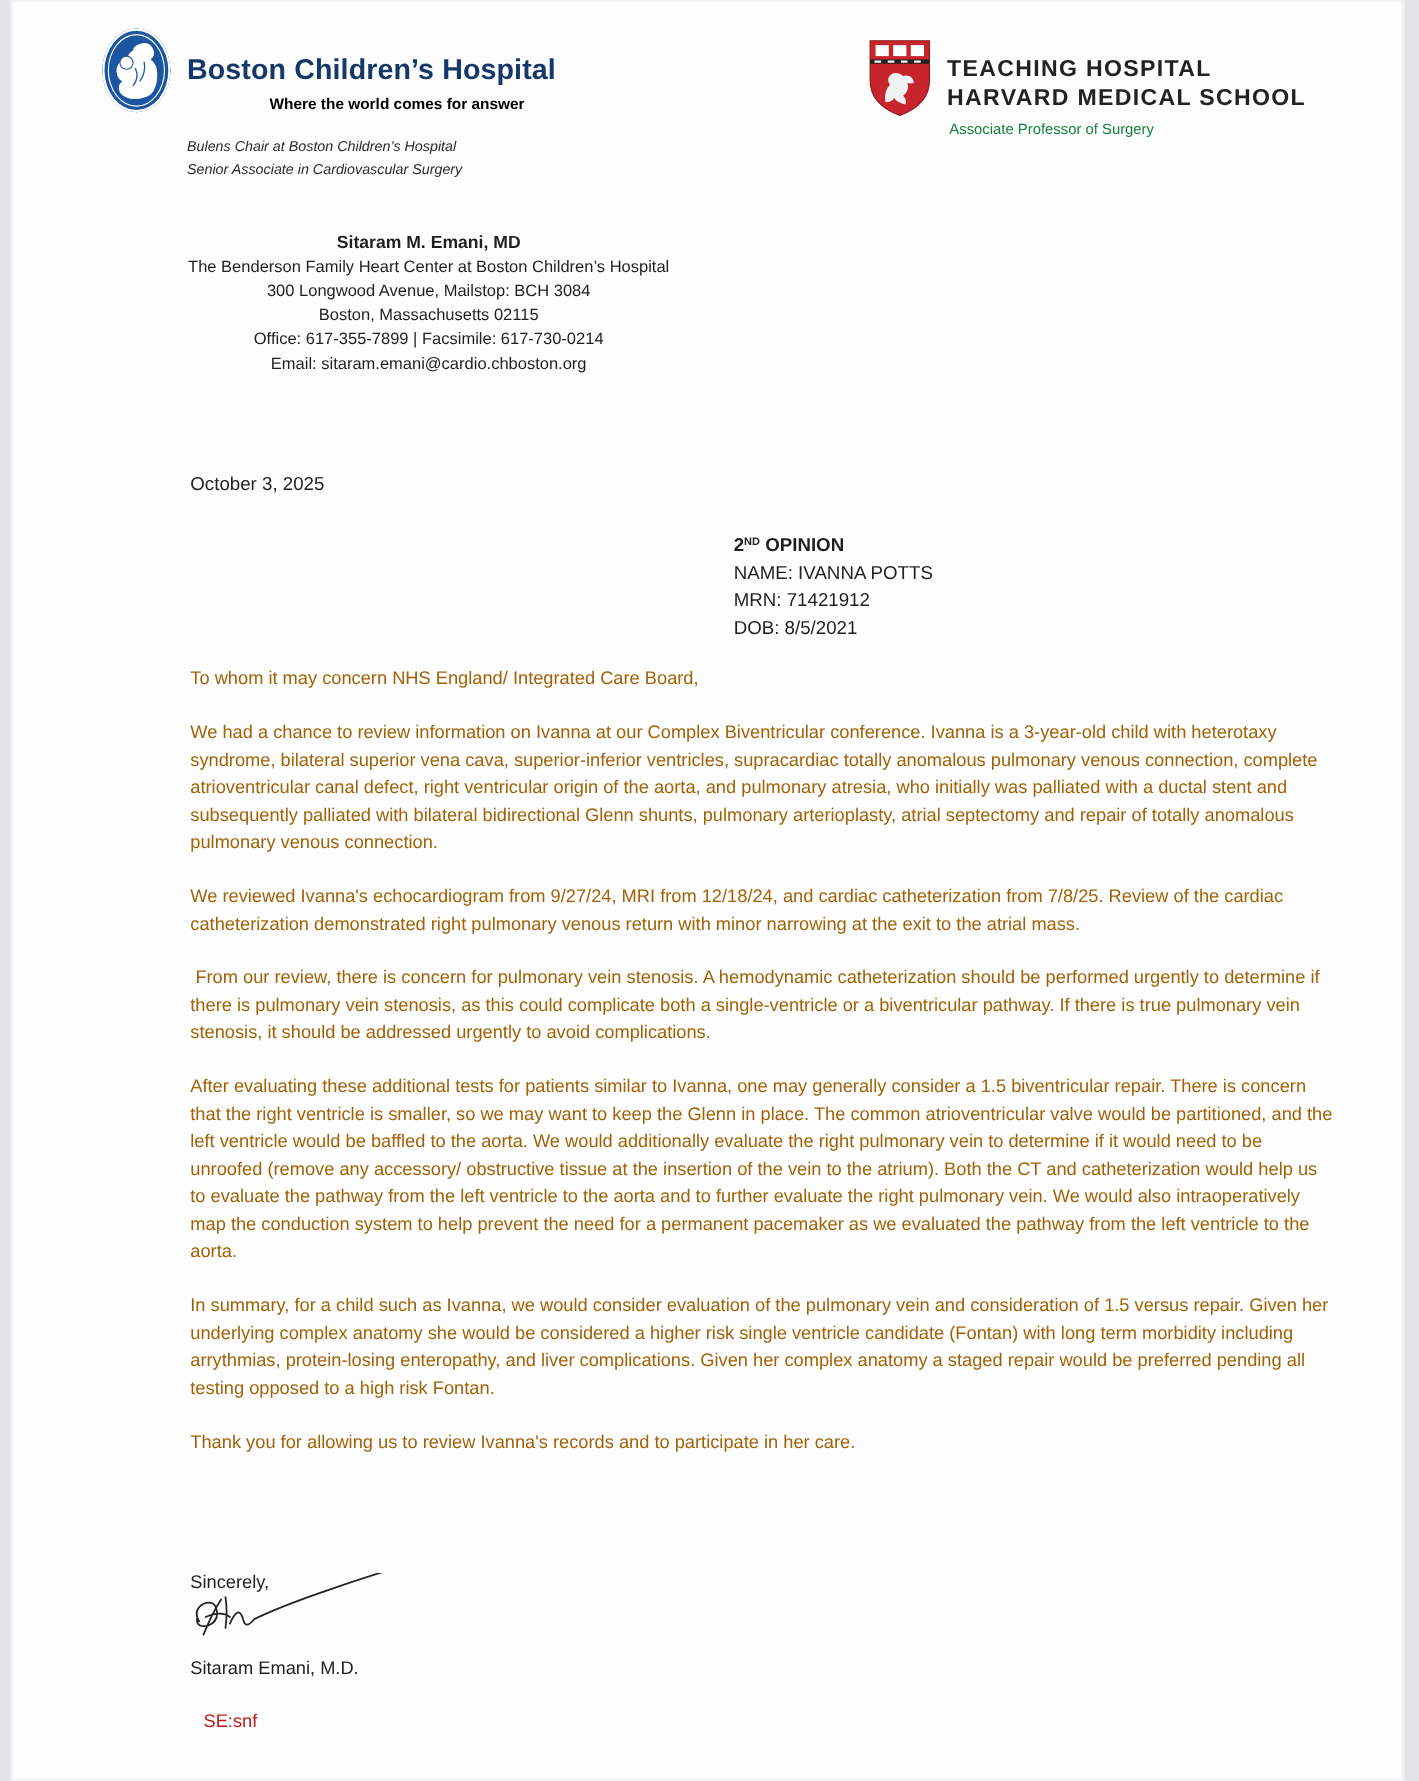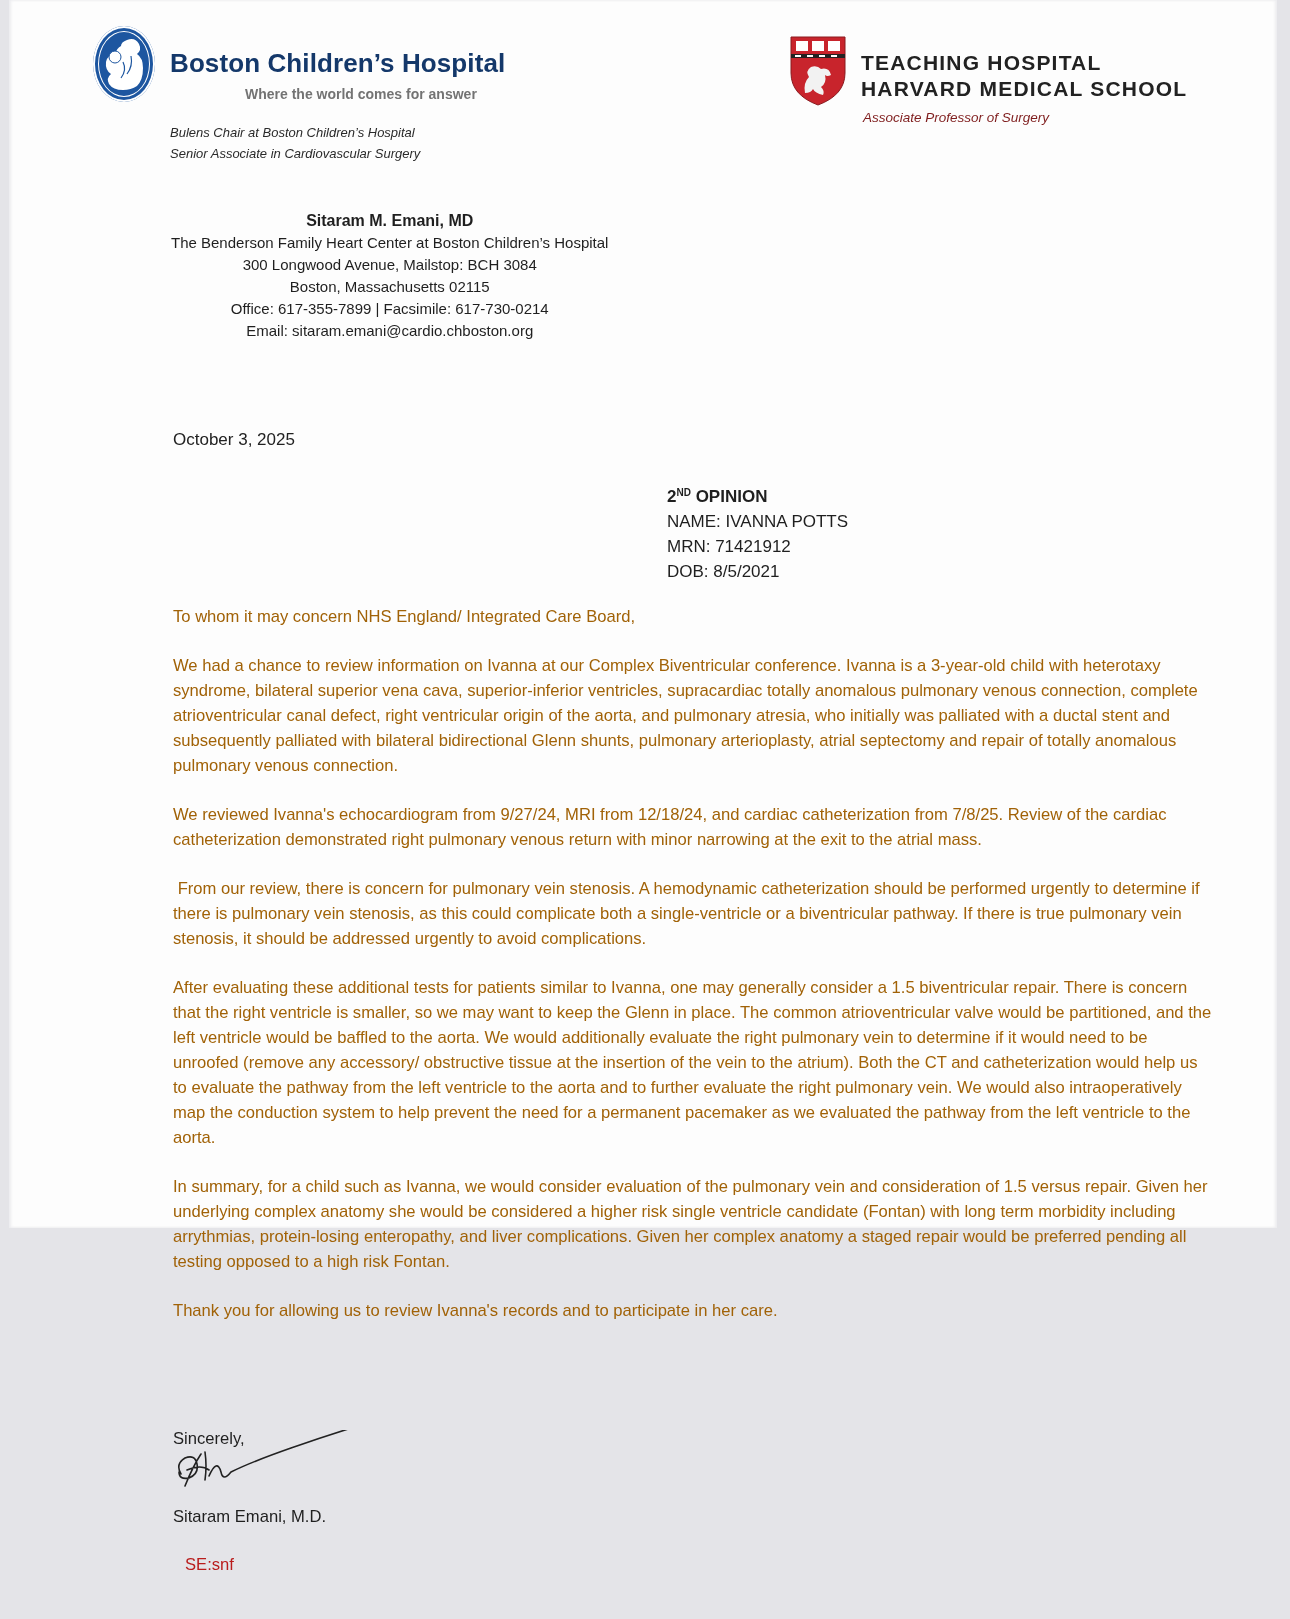--- a/index.html
+++ b/index.html
@@ -2,42 +2,42 @@
 <html><head>
 <meta charset="utf-8">
 <style>
   html, body { margin:0; padding:0; }
   body {
     width:1290px; height:1619px; overflow:hidden;
     background:#e4e4e8; position:relative;
     font-family:"Liberation Sans", sans-serif; color:#1d1d1f;
   }
   .page {
-    position:absolute; left:9px; top:0; width:1268px; height:1228px;
+    position:absolute; left:9px; top:0; width:1268px; height:1619px;
     background:#fdfdfd;
     box-shadow: inset 2px 0 3px #ececef, inset -2px 0 3px #ececef;
   }
   .abs { position:absolute; }
   
   .bch-seal {
     left:84px; top:26px; width:62px; height:76px;
     border-radius:50%; background:#1d56a0;
     box-shadow: 0 0 0 2px #ffffff inset;
   }
   .bch-seal .inner {
     position:absolute; left:5px; top:5px; right:5px; bottom:5px;
     border-radius:50%; border:1.5px solid #ffffff;
   }
   .bch-name { left:161px; top:48px; font-size:26px; font-weight:bold; color:#14386a; letter-spacing:0.1px; }
-  .bch-tag { left:236px; top:86px; font-size:14px; font-weight:bold; color:#737373; }
+  .bch-tag { left:236px; top:86px; font-size:14px; font-weight:bold; color:#000000; }
   .bch-role { left:161px; font-size:13px; font-style:italic; color:#2a2a2a; }
   
   .hms-shield { left:780px; top:35px; width:58px; height:72px; }
   .hms-name { left:852px; top:50px; font-size:21px; font-weight:bold; color:#222; letter-spacing:1.2px; line-height:26px; }
-  .hms-role { left:854px; top:110px; font-size:13.5px; font-style:italic; color:#7f1d1d; }
+  .hms-role { left:854px; top:110px; font-size:13.5px; color:#15803d; }
   
   .sender { left:162px; top:210px; font-size:15px; line-height:22px; color:#1f1f1f;text-align:center; }
   .sender .nm { font-weight:bold; font-size:16px; }
   .date { left:164px; top:430px; font-size:17px; color:#222; }
   .reblock { left:658px; top:480px; font-size:17px; line-height:25px; color:#1f1f1f; }
   .reblock .op { font-weight:bold; }
   .reblock sup { font-size:10px; vertical-align:6px; }
   .body {
     left:164px; top:604px; width:1040px;
     font-size:16.6px; line-height:25px; color:#a16207;

